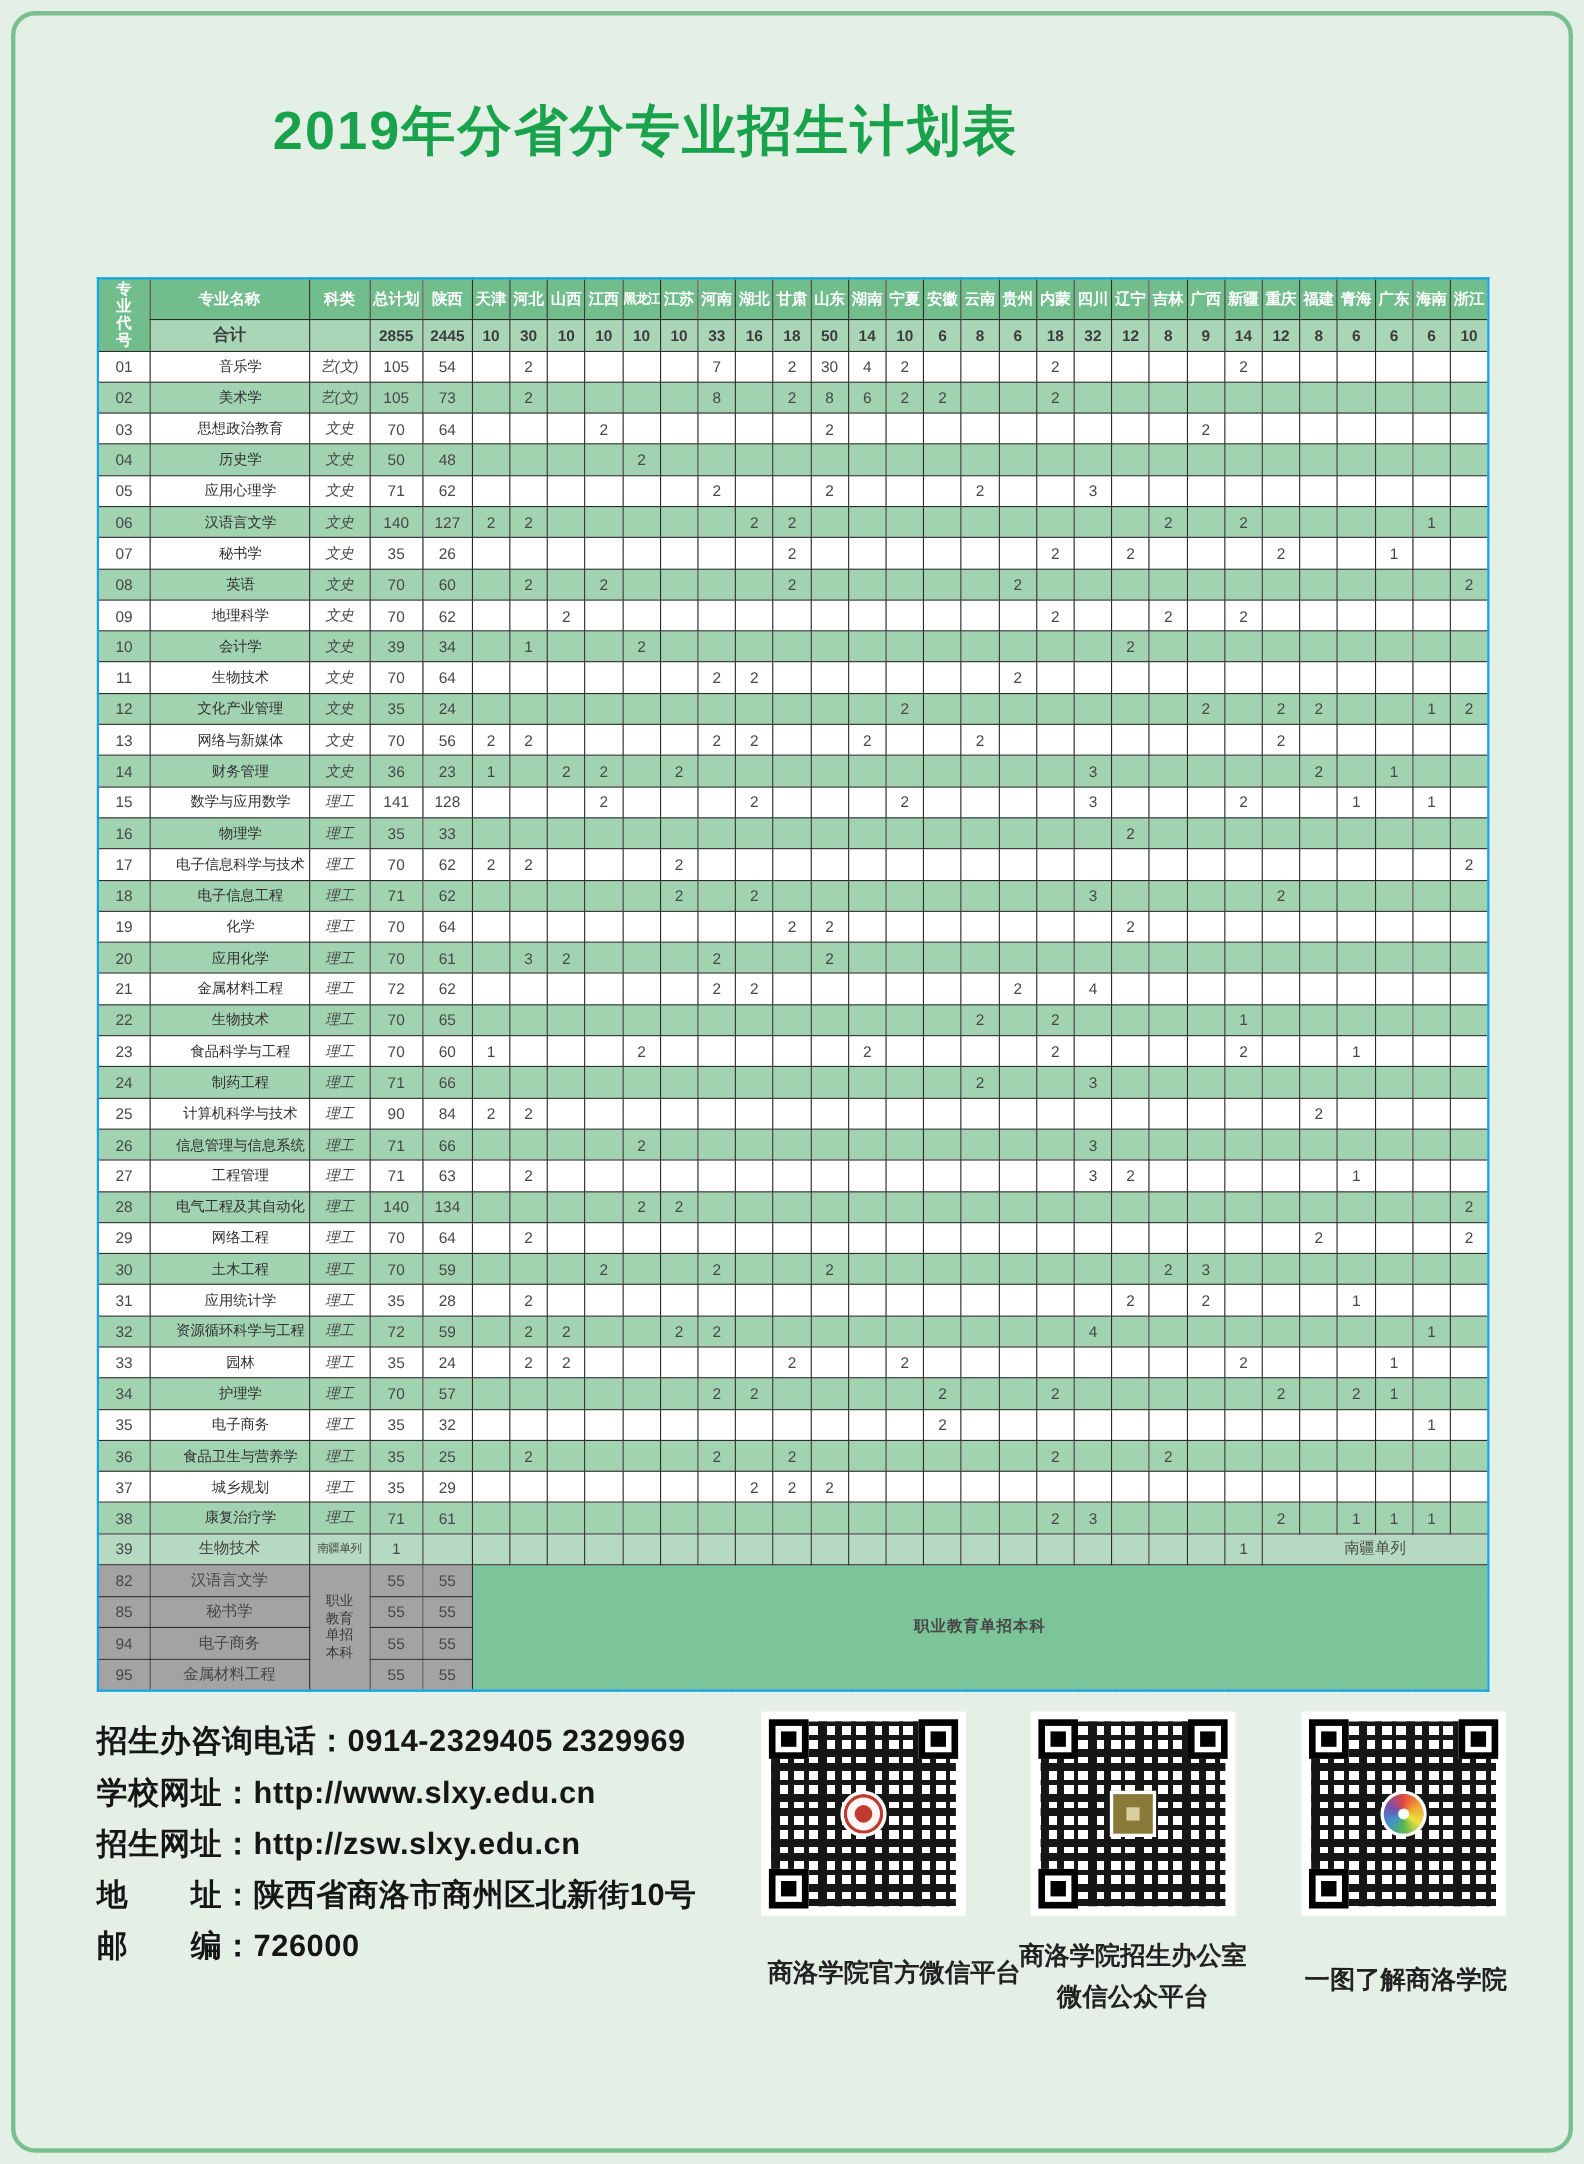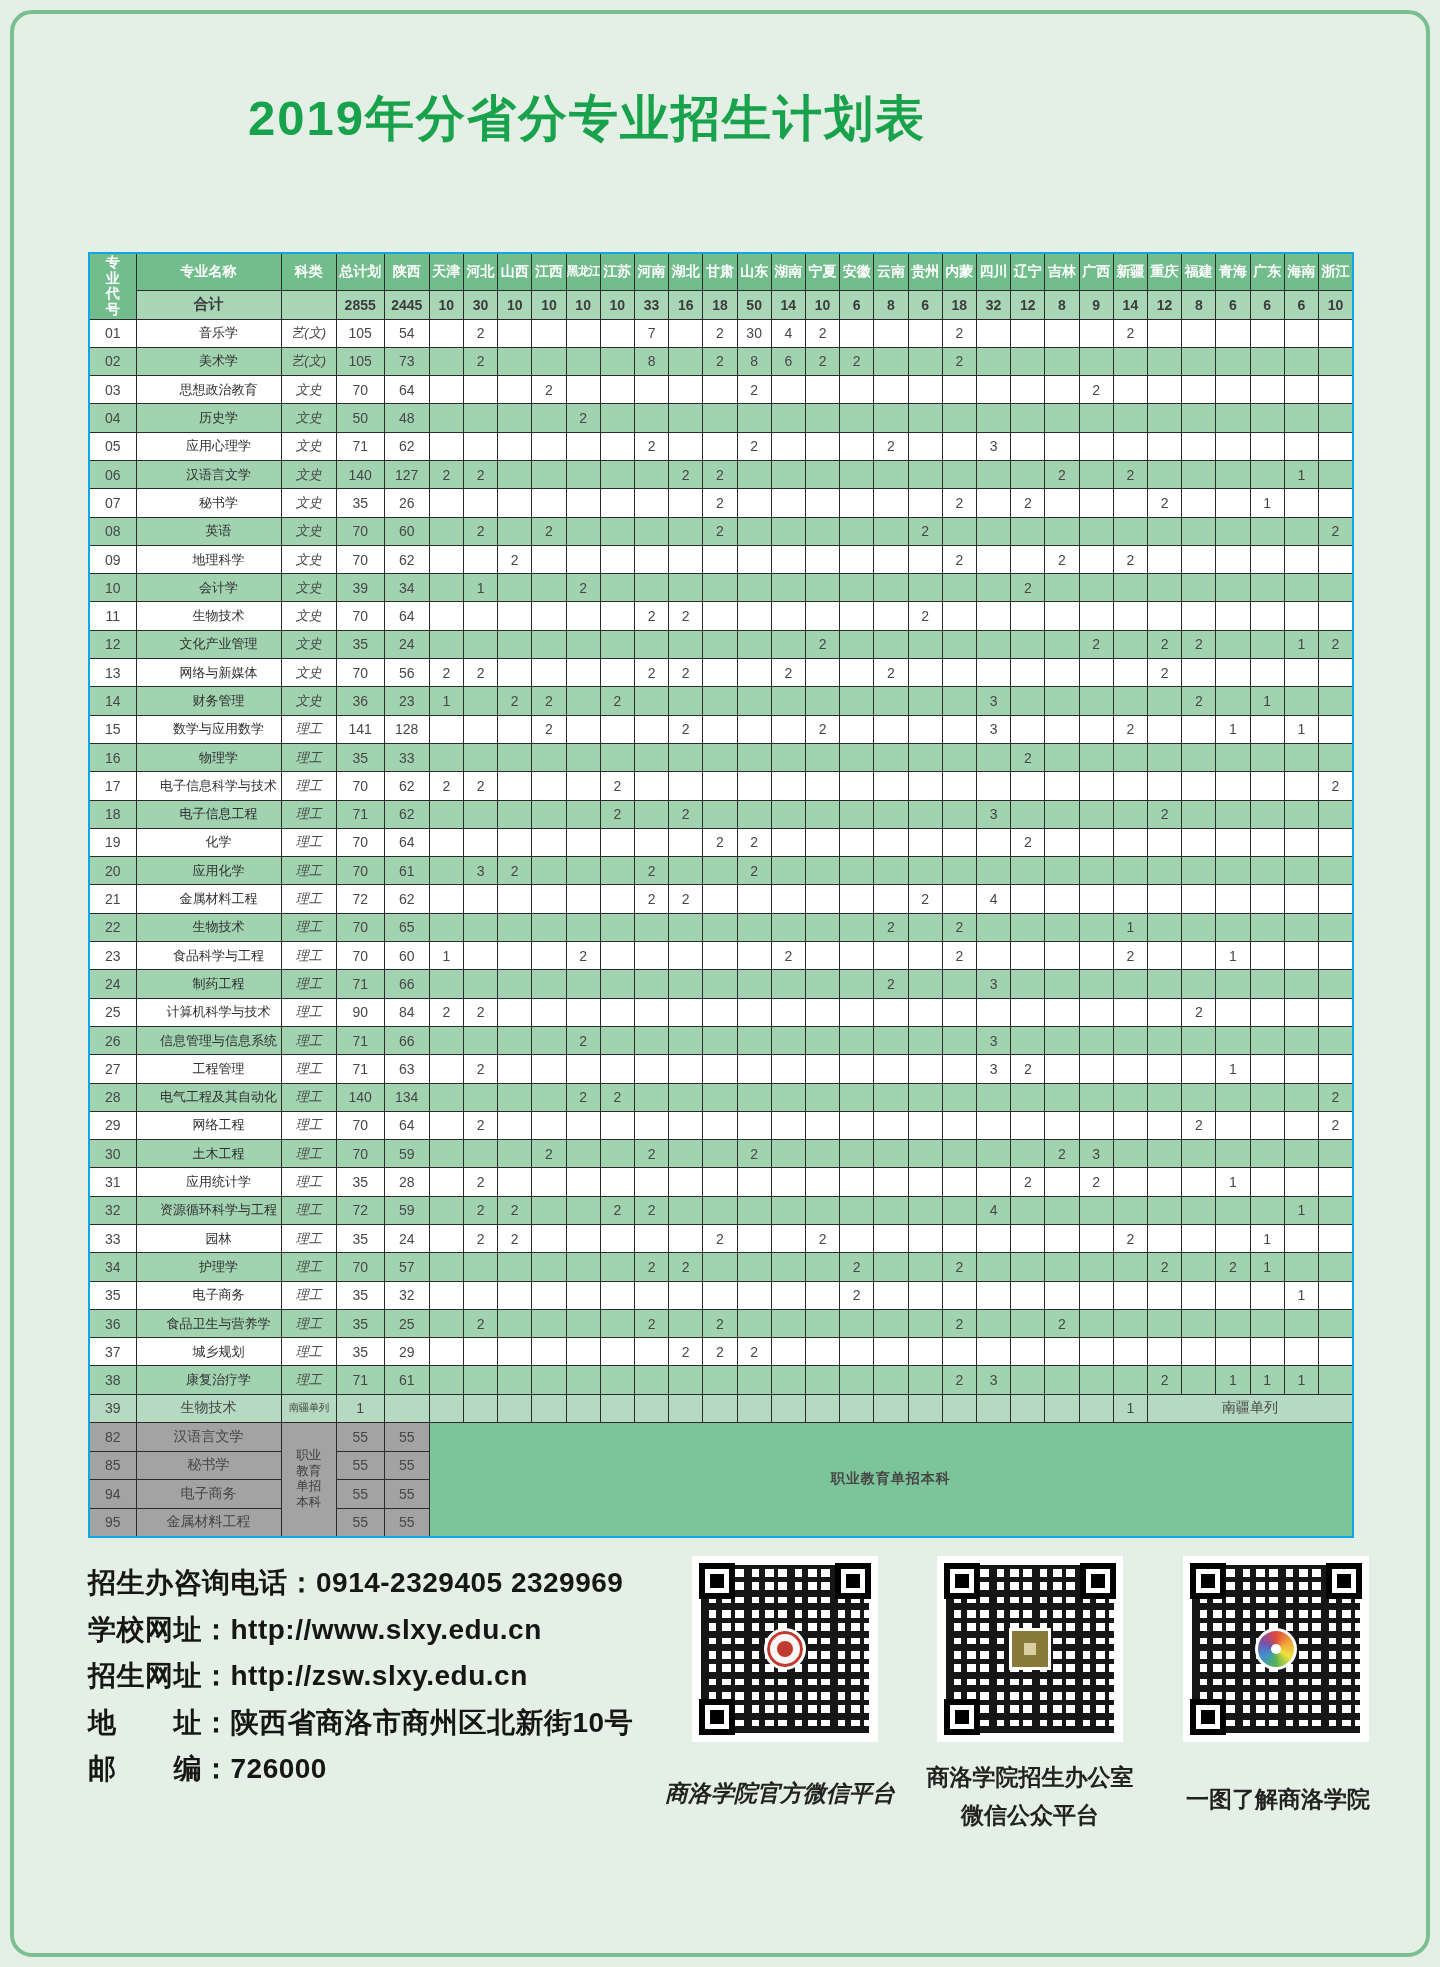--- a/index.html
+++ b/index.html
@@ -1599,19 +1599,19 @@
   </div>
   <div class="qr-box" style="left:1183px;">
     <div class="qr">
       <div class="mods"></div>
       <div class="finder f-tl"></div>
       <div class="finder f-tr"></div>
       <div class="finder f-bl"></div>
       <div class="badge rainbow"></div>
     </div>
   </div>
-  <div class="qr-caption" style="left:635px; top:218px; width:290px;font-style:italic;">商洛学院官方微信平台</div>
+  <div class="qr-caption" style="left:668px; top:218px; width:290px;">商洛学院官方微信平台</div>
   <div class="qr-caption" style="left:900px; top:202px; width:260px;">
     <div>商洛学院招生办公室</div>
     <div>微信公众平台</div>
   </div>
   <div class="qr-caption" style="left:1143px; top:224px; width:270px;">一图了解商洛学院</div>
 </div>
 
 </body></html>

